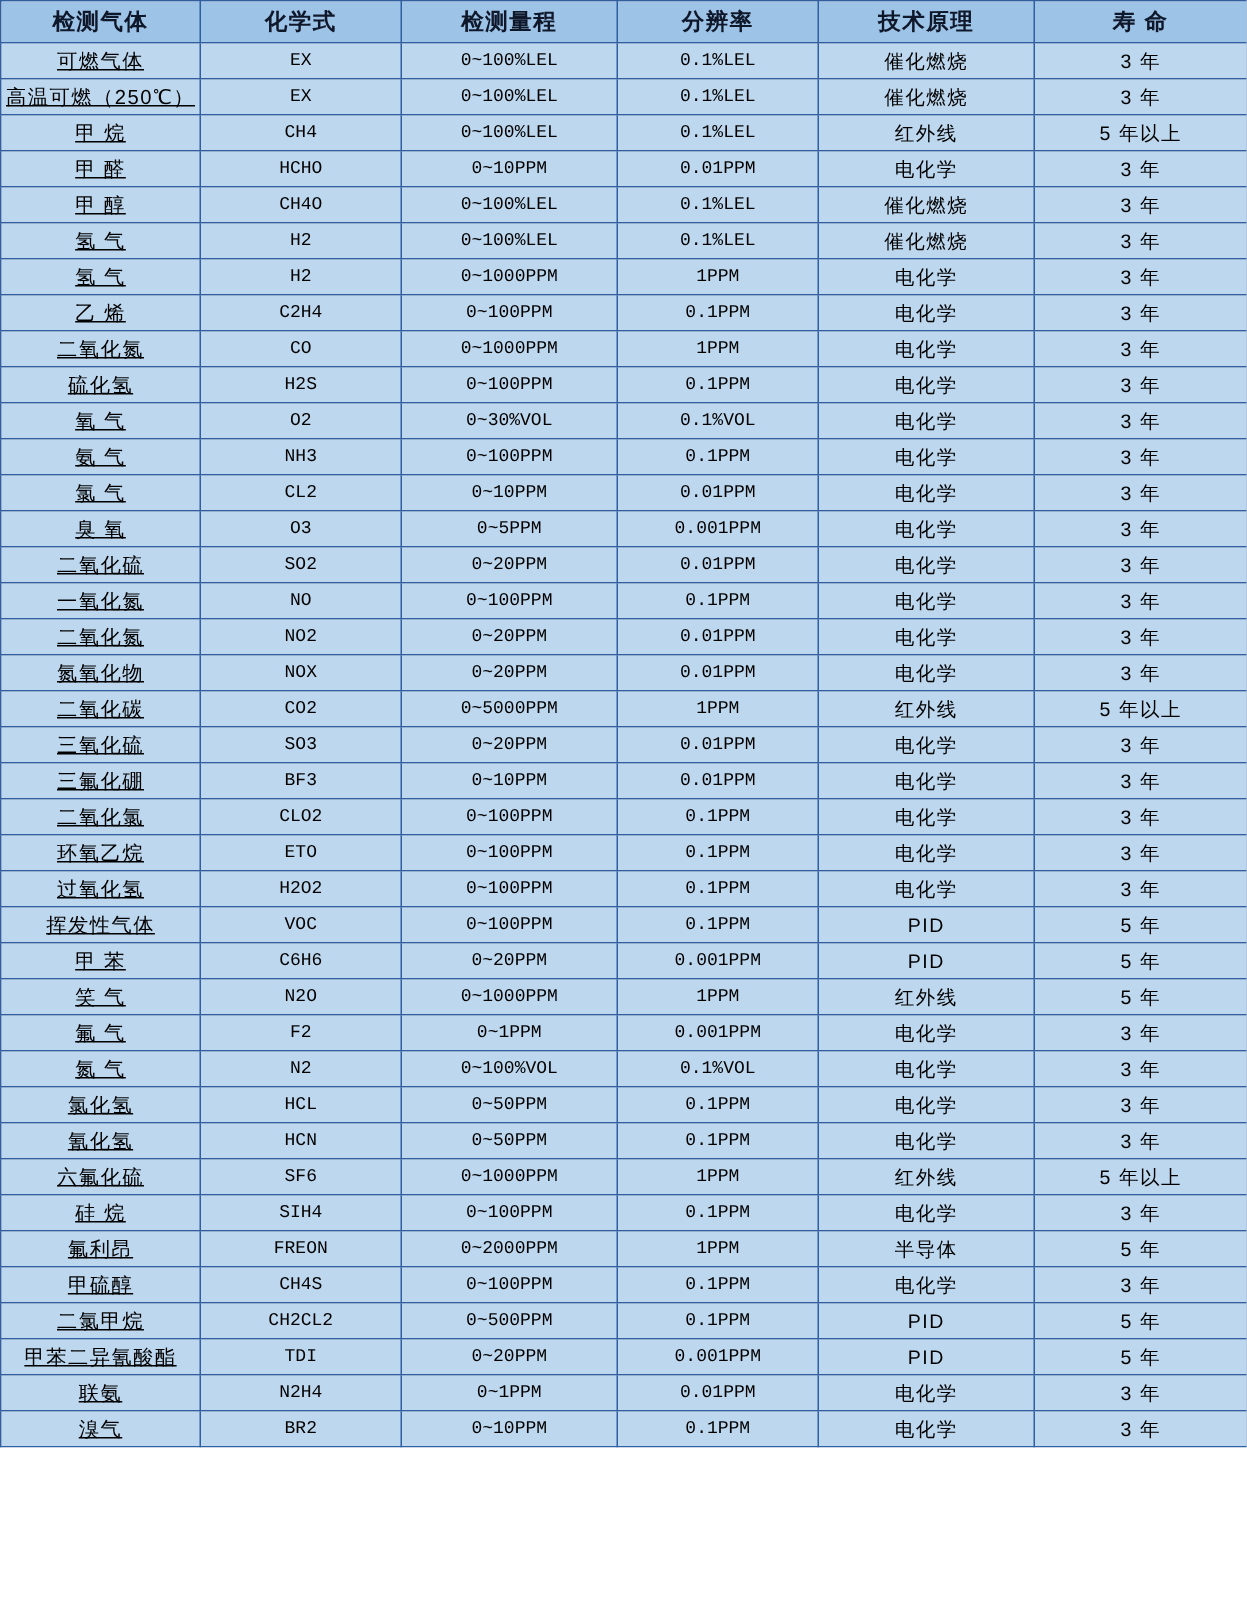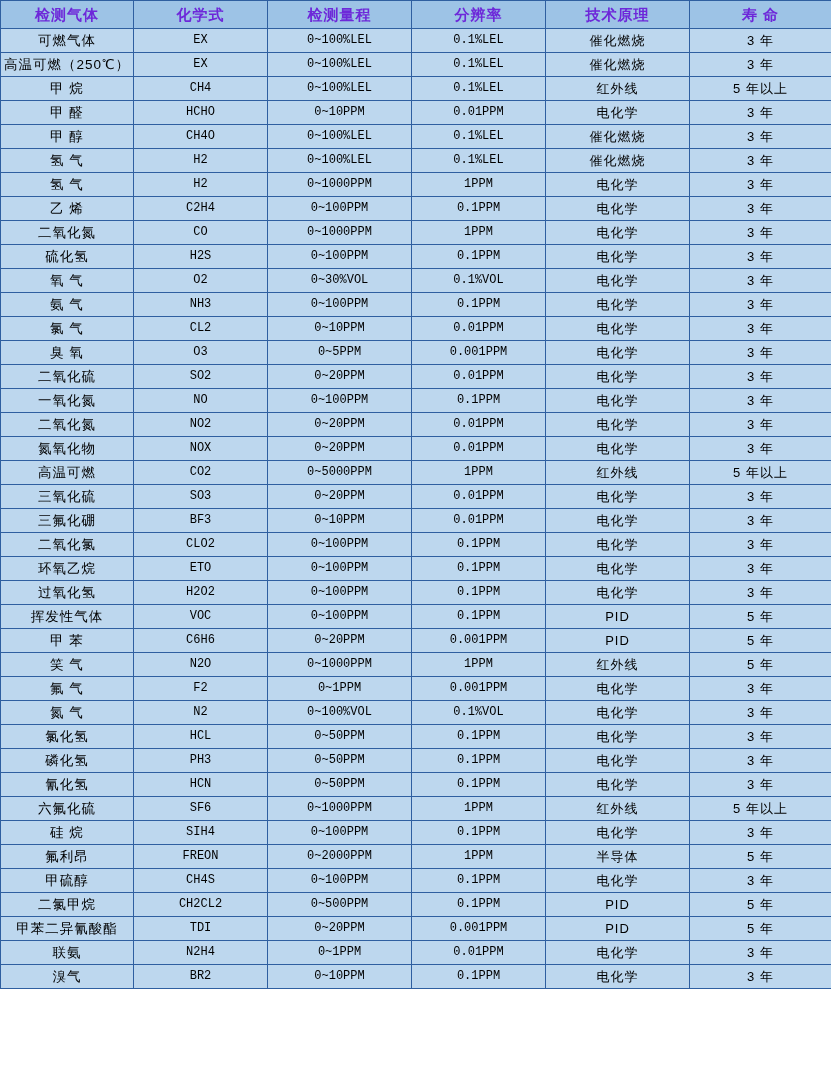--- a/index.html
+++ b/index.html
@@ -27,34 +27,35 @@
     border: 1px solid #2f5fa0;
     text-align: center;
     vertical-align: middle;
     height: 21px;
     line-height: 19px;
     overflow: hidden;
     white-space: nowrap;
   }
   #gas-table thead th {
     background: #9dc3e6;
-    color: #6d28d9;
+    color: #0f172a;
     font-size: 15px;
     font-weight: bold;
     letter-spacing: 1px;
     height: 25px;
   }
   #gas-table tbody td {
     background: #bdd7ee;
     color: #000000;
     font-size: 13px;
   }
   #gas-table tbody td.name {
     letter-spacing: 1px;
     font-size: 13.5px;
+    text-decoration: underline;
   }
   #gas-table tbody td.formula,
   #gas-table tbody td.range,
   #gas-table tbody td.resolution {
     font-family: "Liberation Mono", monospace;
     font-size: 12px;
     letter-spacing: 0px;
   }
   #gas-table tbody td.principle,
   #gas-table tbody td.life {
@@ -222,21 +223,21 @@
       </tr>
       <tr>
         <td class="name">氮氧化物</td>
         <td class="formula">NOX</td>
         <td class="range">0~20PPM</td>
         <td class="resolution">0.01PPM</td>
         <td class="principle">电化学</td>
         <td class="life">3 年</td>
       </tr>
       <tr>
-        <td class="name">高温可燃</td>
+        <td class="name">二氧化碳</td>
         <td class="formula">CO2</td>
         <td class="range">0~5000PPM</td>
         <td class="resolution">1PPM</td>
         <td class="principle">红外线</td>
         <td class="life">5 年以上</td>
       </tr>
       <tr>
         <td class="name">三氧化硫</td>
         <td class="formula">SO3</td>
         <td class="range">0~20PPM</td>
@@ -318,28 +319,20 @@
       </tr>
       <tr>
         <td class="name">氯化氢</td>
         <td class="formula">HCL</td>
         <td class="range">0~50PPM</td>
         <td class="resolution">0.1PPM</td>
         <td class="principle">电化学</td>
         <td class="life">3 年</td>
       </tr>
       <tr>
-        <td class="name">磷化氢</td>
-        <td class="formula">PH3</td>
-        <td class="range">0~50PPM</td>
-        <td class="resolution">0.1PPM</td>
-        <td class="principle">电化学</td>
-        <td class="life">3 年</td>
-      </tr>
-      <tr>
         <td class="name">氰化氢</td>
         <td class="formula">HCN</td>
         <td class="range">0~50PPM</td>
         <td class="resolution">0.1PPM</td>
         <td class="principle">电化学</td>
         <td class="life">3 年</td>
       </tr>
       <tr>
         <td class="name">六氟化硫</td>
         <td class="formula">SF6</td>

